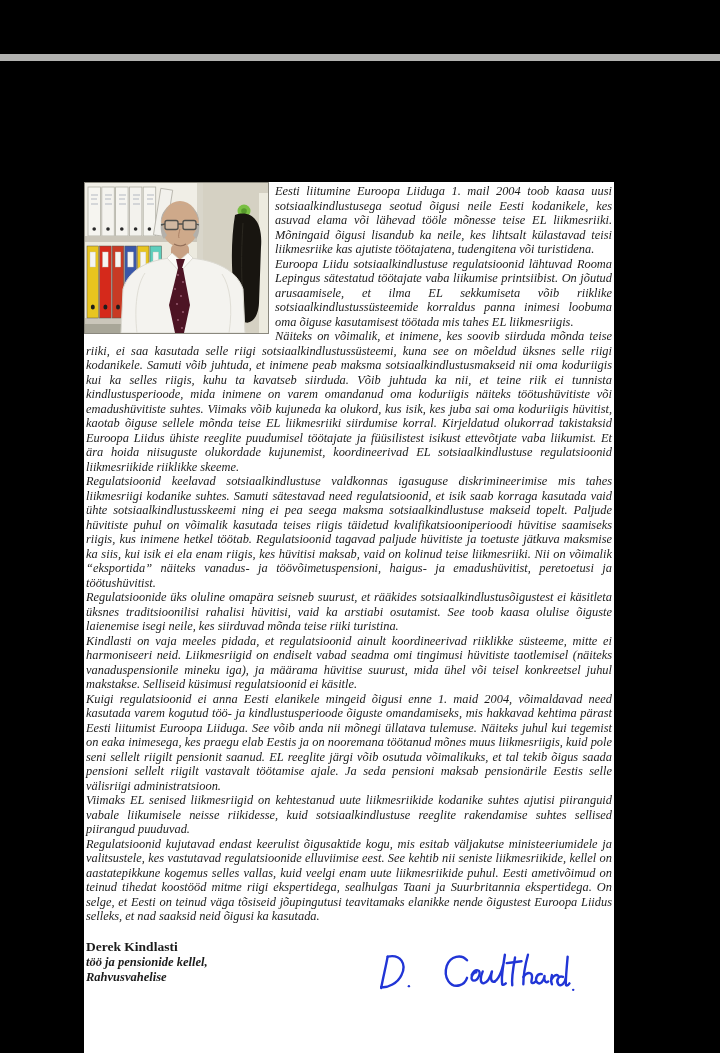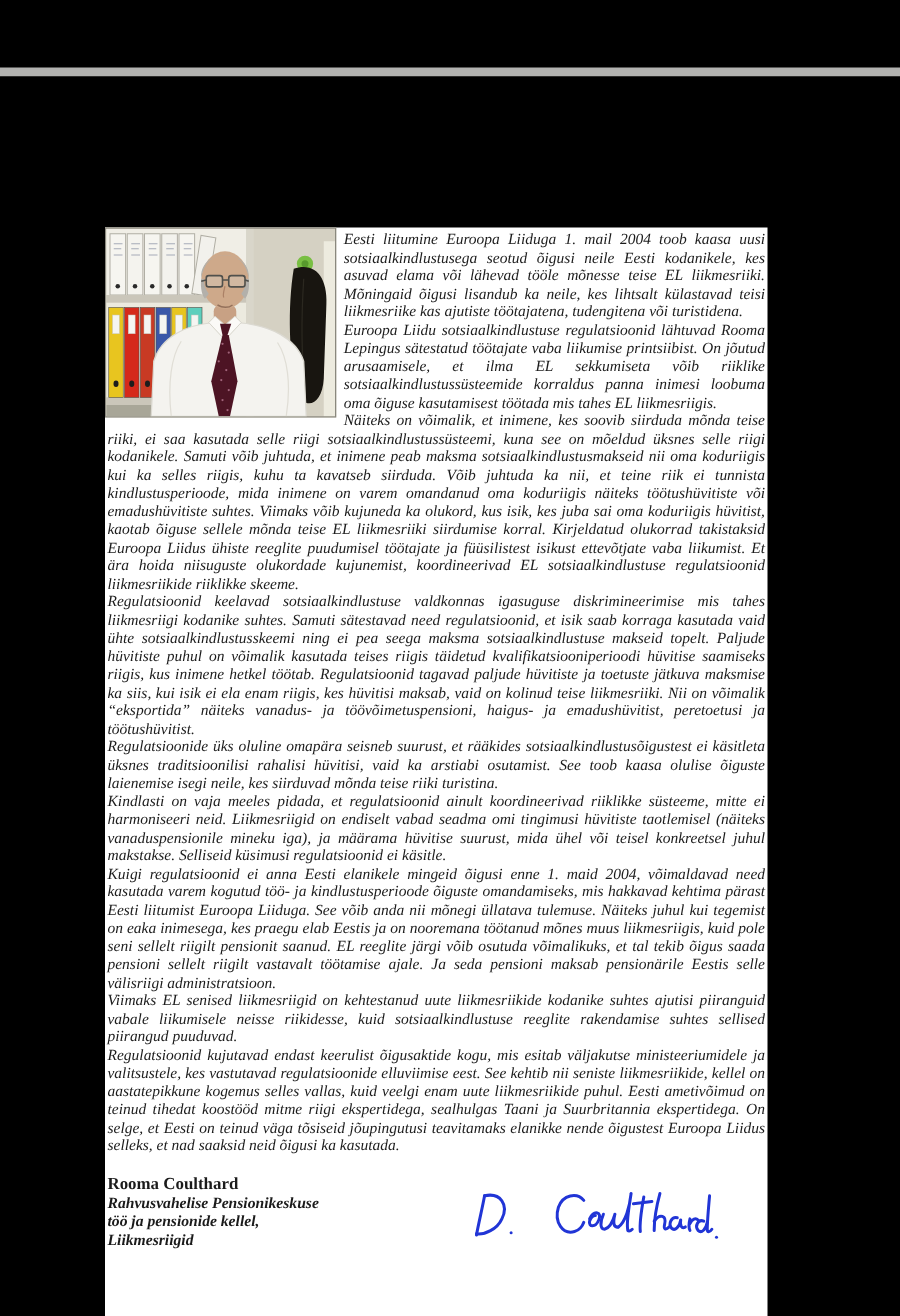--- a/index.html
+++ b/index.html
@@ -136,24 +136,23 @@
       <p class="para">Regulatsioonid keelavad sotsiaalkindlustuse valdkonnas igasuguse diskrimineerimise mis tahes liikmesriigi kodanike suhtes. Samuti sätestavad need regulatsioonid, et isik saab korraga kasutada vaid ühte sotsiaalkindlustusskeemi ning ei pea seega maksma sotsiaalkindlustuse makseid topelt. Paljude hüvitiste puhul on võimalik kasutada teises riigis täidetud kvalifikatsiooniperioodi hüvitise saamiseks riigis, kus inimene hetkel töötab. Regulatsioonid tagavad paljude hüvitiste ja toetuste jätkuva maksmise ka siis, kui isik ei ela enam riigis, kes hüvitisi maksab, vaid on kolinud teise liikmesriiki. Nii on võimalik “eksportida” näiteks vanadus- ja töövõimetuspensioni, haigus- ja emadushüvitist, peretoetusi ja töötushüvitist.</p>
       <p class="para">Regulatsioonide üks oluline omapära seisneb suurust, et rääkides sotsiaalkindlustusõigustest ei käsitleta üksnes traditsioonilisi rahalisi hüvitisi, vaid ka arstiabi osutamist. See toob kaasa olulise õiguste laienemise isegi neile, kes siirduvad mõnda teise riiki turistina.</p>
       <p class="para">Kindlasti on vaja meeles pidada, et regulatsioonid ainult koordineerivad riiklikke süsteeme, mitte ei harmoniseeri neid. Liikmesriigid on endiselt vabad seadma omi tingimusi hüvitiste taotlemisel (näiteks vanaduspensionile mineku iga), ja määrama hüvitise suurust, mida ühel või teisel konkreetsel juhul makstakse. Selliseid küsimusi regulatsioonid ei käsitle.</p>
       <p class="para">Kuigi regulatsioonid ei anna Eesti elanikele mingeid õigusi enne 1. maid 2004, võimaldavad need kasutada varem kogutud töö- ja kindlustusperioode õiguste omandamiseks, mis hakkavad kehtima pärast Eesti liitumist Euroopa Liiduga. See võib anda nii mõnegi üllatava tulemuse. Näiteks juhul kui tegemist on eaka inimesega, kes praegu elab Eestis ja on nooremana töötanud mõnes muus liikmesriigis, kuid pole seni sellelt riigilt pensionit saanud. EL reeglite järgi võib osutuda võimalikuks, et tal tekib õigus saada pensioni sellelt riigilt vastavalt töötamise ajale. Ja seda pensioni maksab pensionärile Eestis selle välisriigi administratsioon.</p>
       <p class="para">Viimaks EL senised liikmesriigid on kehtestanud uute liikmesriikide kodanike suhtes ajutisi piiranguid vabale liikumisele neisse riikidesse, kuid sotsiaalkindlustuse reeglite rakendamise suhtes sellised piirangud puuduvad.</p>
       <p class="para">Regulatsioonid kujutavad endast keerulist õigusaktide kogu, mis esitab väljakutse ministeeriumidele ja valitsustele, kes vastutavad regulatsioonide elluviimise eest. See kehtib nii seniste liikmesriikide, kellel on aastatepikkune kogemus selles vallas, kuid veelgi enam uute liikmesriikide puhul. Eesti ametivõimud on teinud tihedat koostööd mitme riigi ekspertidega, sealhulgas Taani ja Suurbritannia ekspertidega. On selge, et Eesti on teinud väga tõsiseid jõupingutusi teavitamaks elanikke nende õigustest Euroopa Liidus selleks, et nad saaksid neid õigusi ka kasutada.</p>
     </div>
 
     <div class="footer">
       <div>
-        <div class="author-name">Rooma Coulthard</div>
-        <div class="author-title">Rahvusvahelise Pensionikeskuse</div>
+        <div class="author-name">Derek Kindlasti</div>
         <div class="author-title">töö ja pensionide kellel,</div>
-        <div class="author-title">Liikmesriigid</div>
+        <div class="author-title">Rahvusvahelise</div>
       </div>
       <svg class="signature" viewBox="0 0 220 52" aria-label="D. Coulthard.">
         <g class="sig-stroke">
           <path d="M17 5 C15 16 12 28 10 39"></path>
           <path d="M17 5 C31 2 38 13 32 25 C28 34 17 39 10 38"></path>
           <path d="M40 37 l0.01 0"></path>
           <path d="M103 9 C97 2 85 4 81 15 C77 28 85 39 95 36 C99 35 102 31 103 28"></path>
           <path d="M108 25 C112 17 119 19 116 26 C113 33 107 32 108 27 C109 24 111 22 113 22"></path>
           <path d="M120 21 C117 28 117 34 121 34 C125 33 128 28 130 21 C128 29 129 33 133 32"></path>
           <path d="M133 32 C139 28 143 14 144 3 C142 15 140 28 141 34 C141 36 143 36 145 34"></path>

